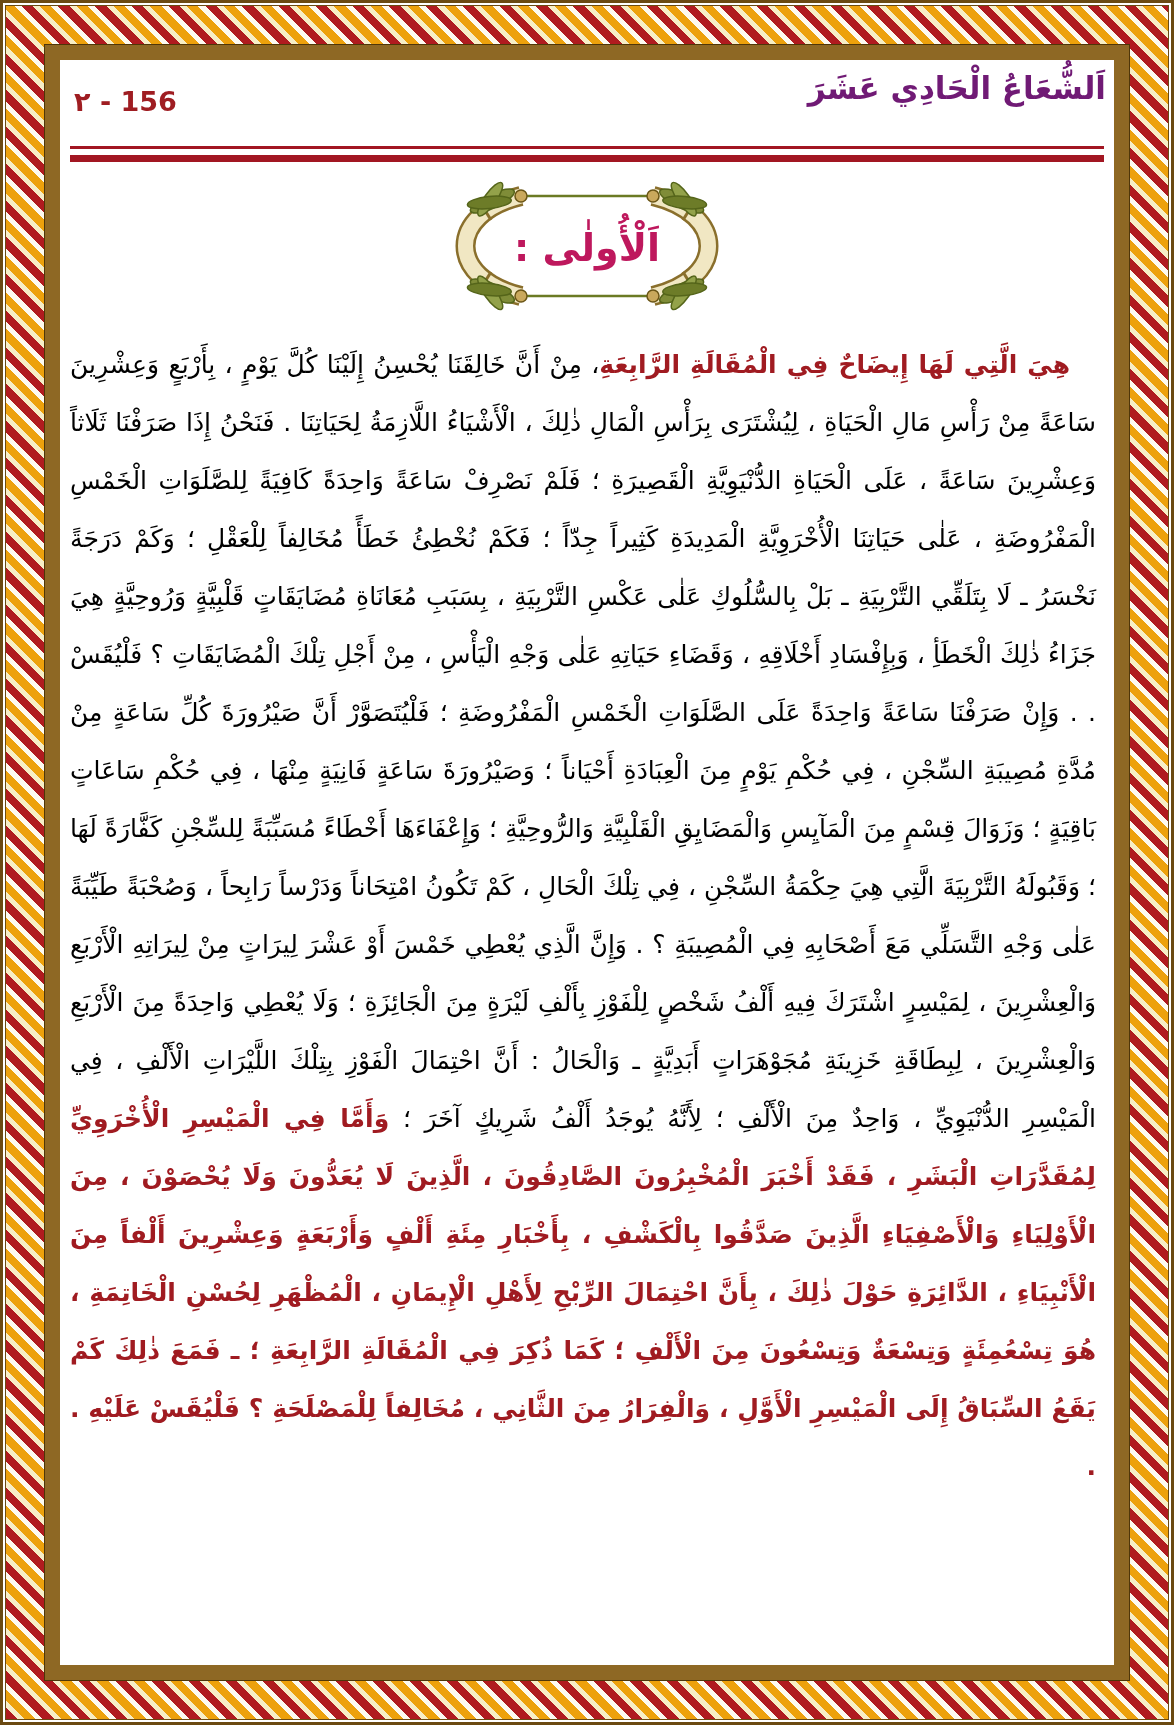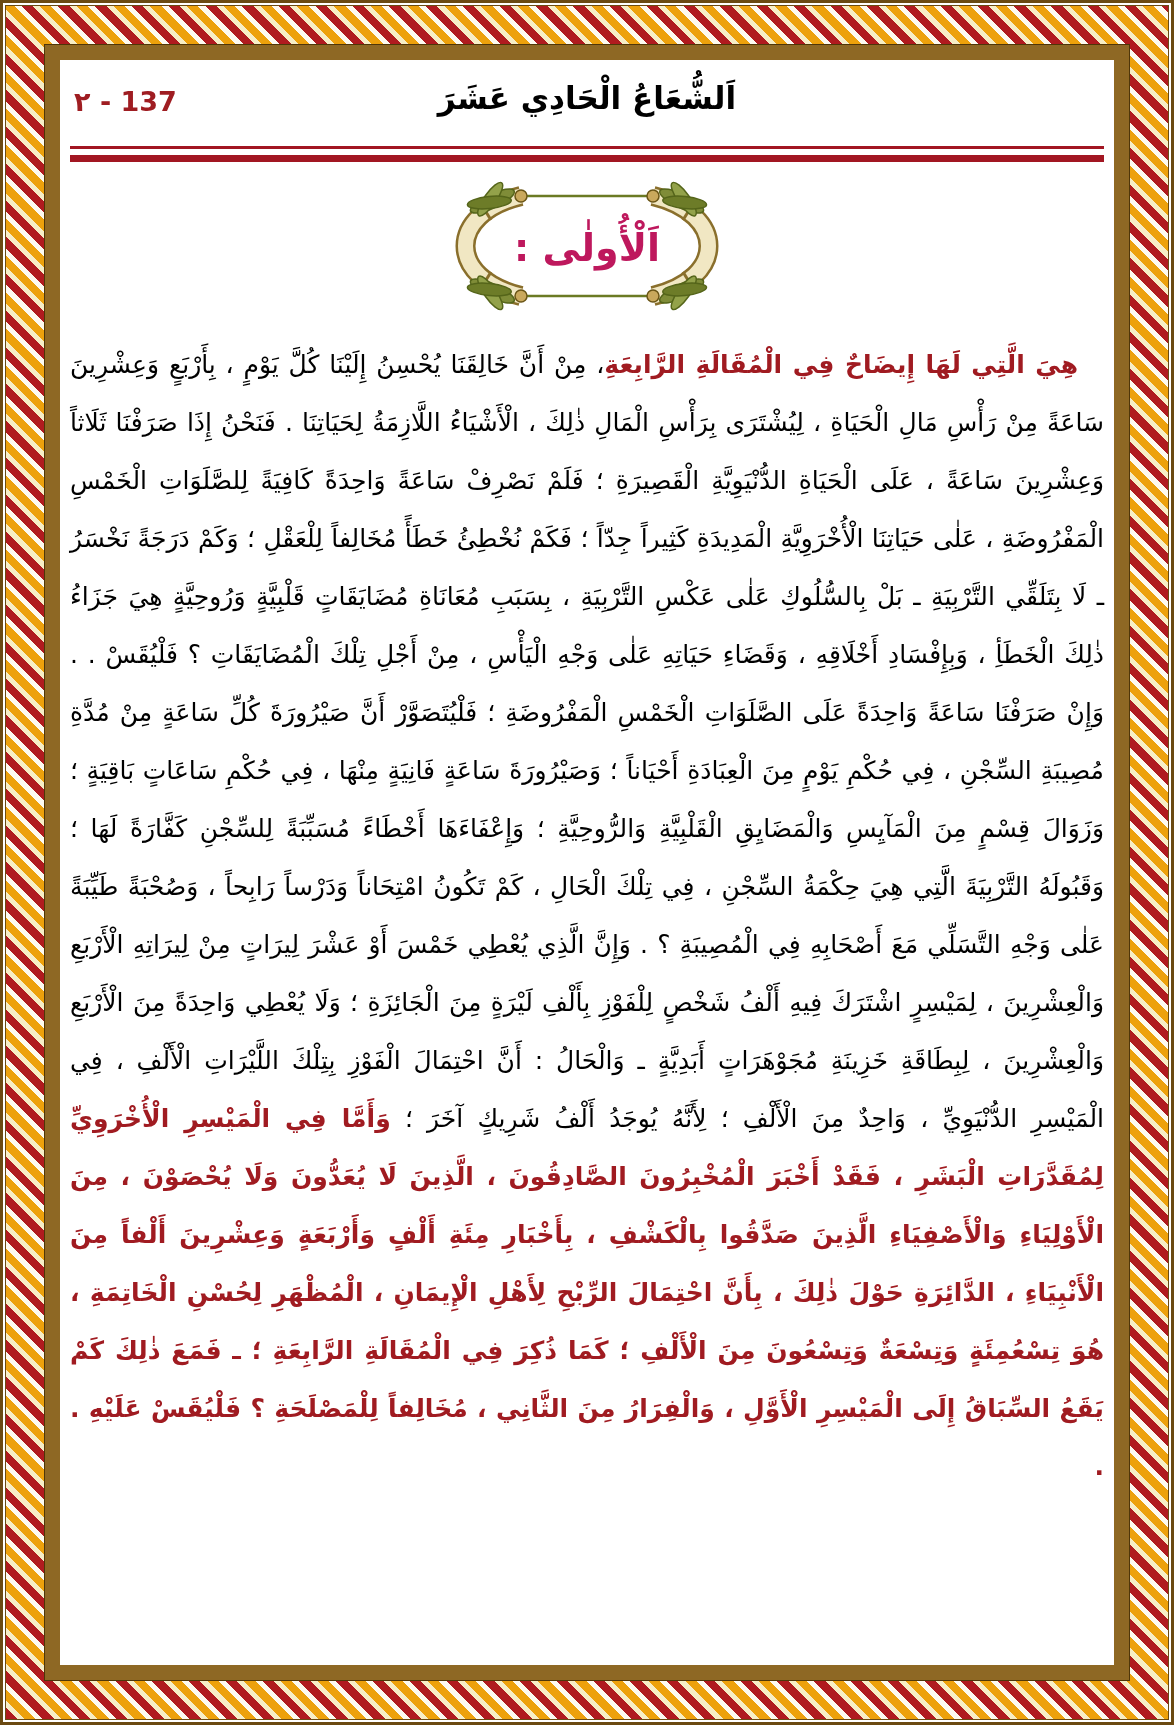--- a/index.html
+++ b/index.html
@@ -25,24 +25,23 @@
   .frame-brown{position:absolute;inset:44px;background:#8e6824;border:1px solid #4f3608;}
   .content{
     position:absolute;inset:60px;
     background:#ffffff;
     padding:0 8px;
     box-sizing:border-box;
   }
   
   .header{position:relative;height:86px;}
   .page-title{
-    margin:0;padding-top:20px;
-    text-align:center;
+    margin:0;padding-top:10px;
     font-size:31px;font-weight:bold;
-    color:#000000;
+    color:#701a75;
   }
   .page-number{
     position:absolute;top:26px;left:6px;
     font-size:27px;font-weight:bold;
     color:#9f1d22;
     direction:rtl;
   }
   .double-rule{margin:0 2px;}
   .rule-thin{height:3px;background:#a21622;}
   .rule-gap{height:6px;}
@@ -56,21 +55,21 @@
   .ornament svg{position:absolute;inset:0;}
   .ornament-label{
     position:absolute;inset:0;
     display:flex;align-items:center;justify-content:center;
     font-size:38px;font-weight:bold;
     color:#be185d;
     padding-top:4px;
   }
   
   .body-text{
-    margin:20px 2px 0 2px;
+    margin:20px 10px 0 2px;
     font-size:25px;
     line-height:58px;
     text-align:justify;
     color:#000000;
     text-indent:26px;
   }
   .seg-red{color:#a01b21;font-weight:bold;}
   .seg-black{color:#000000;}
 </style>
 </head>
@@ -79,21 +78,21 @@
 <div class="page">
 
   <div class="frame-outer"></div>
   <div class="frame-pattern"></div>
   <div class="frame-brown"></div>
 
   <div class="content">
 
     <div class="header">
       <h1 class="page-title">اَلشُّعَاعُ الْحَادِي عَشَرَ</h1>
-      <div class="page-number">137 - ٢</div>
+      <div class="page-number">156 - ٢</div>
     </div>
 
     <div class="double-rule">
       <div class="rule-thin"></div>
       <div class="rule-gap"></div>
       <div class="rule-thick"></div>
     </div>
 
     <div class="ornament">
       <svg viewBox="0 0 340 140" width="340" height="140" xmlns="http://www.w3.org/2000/svg">

